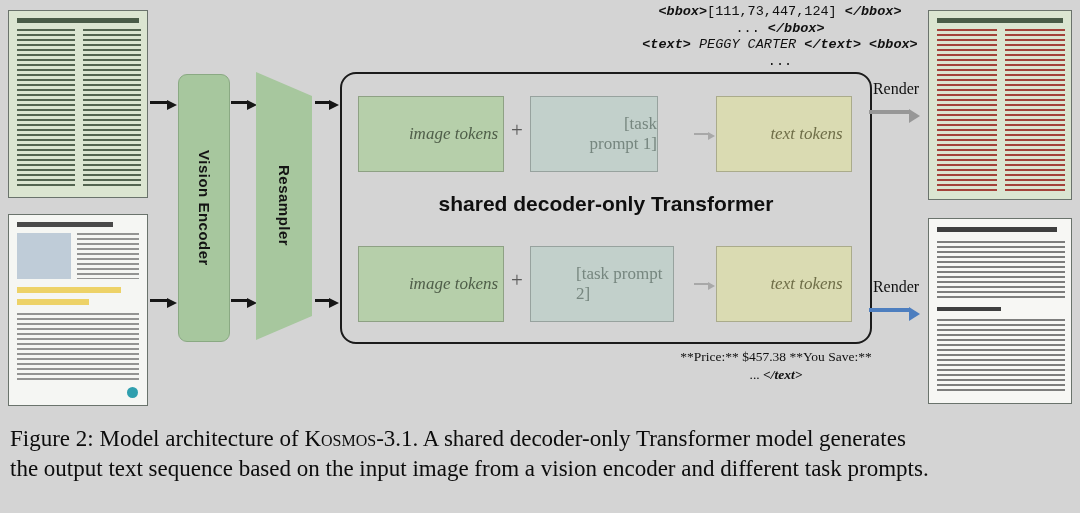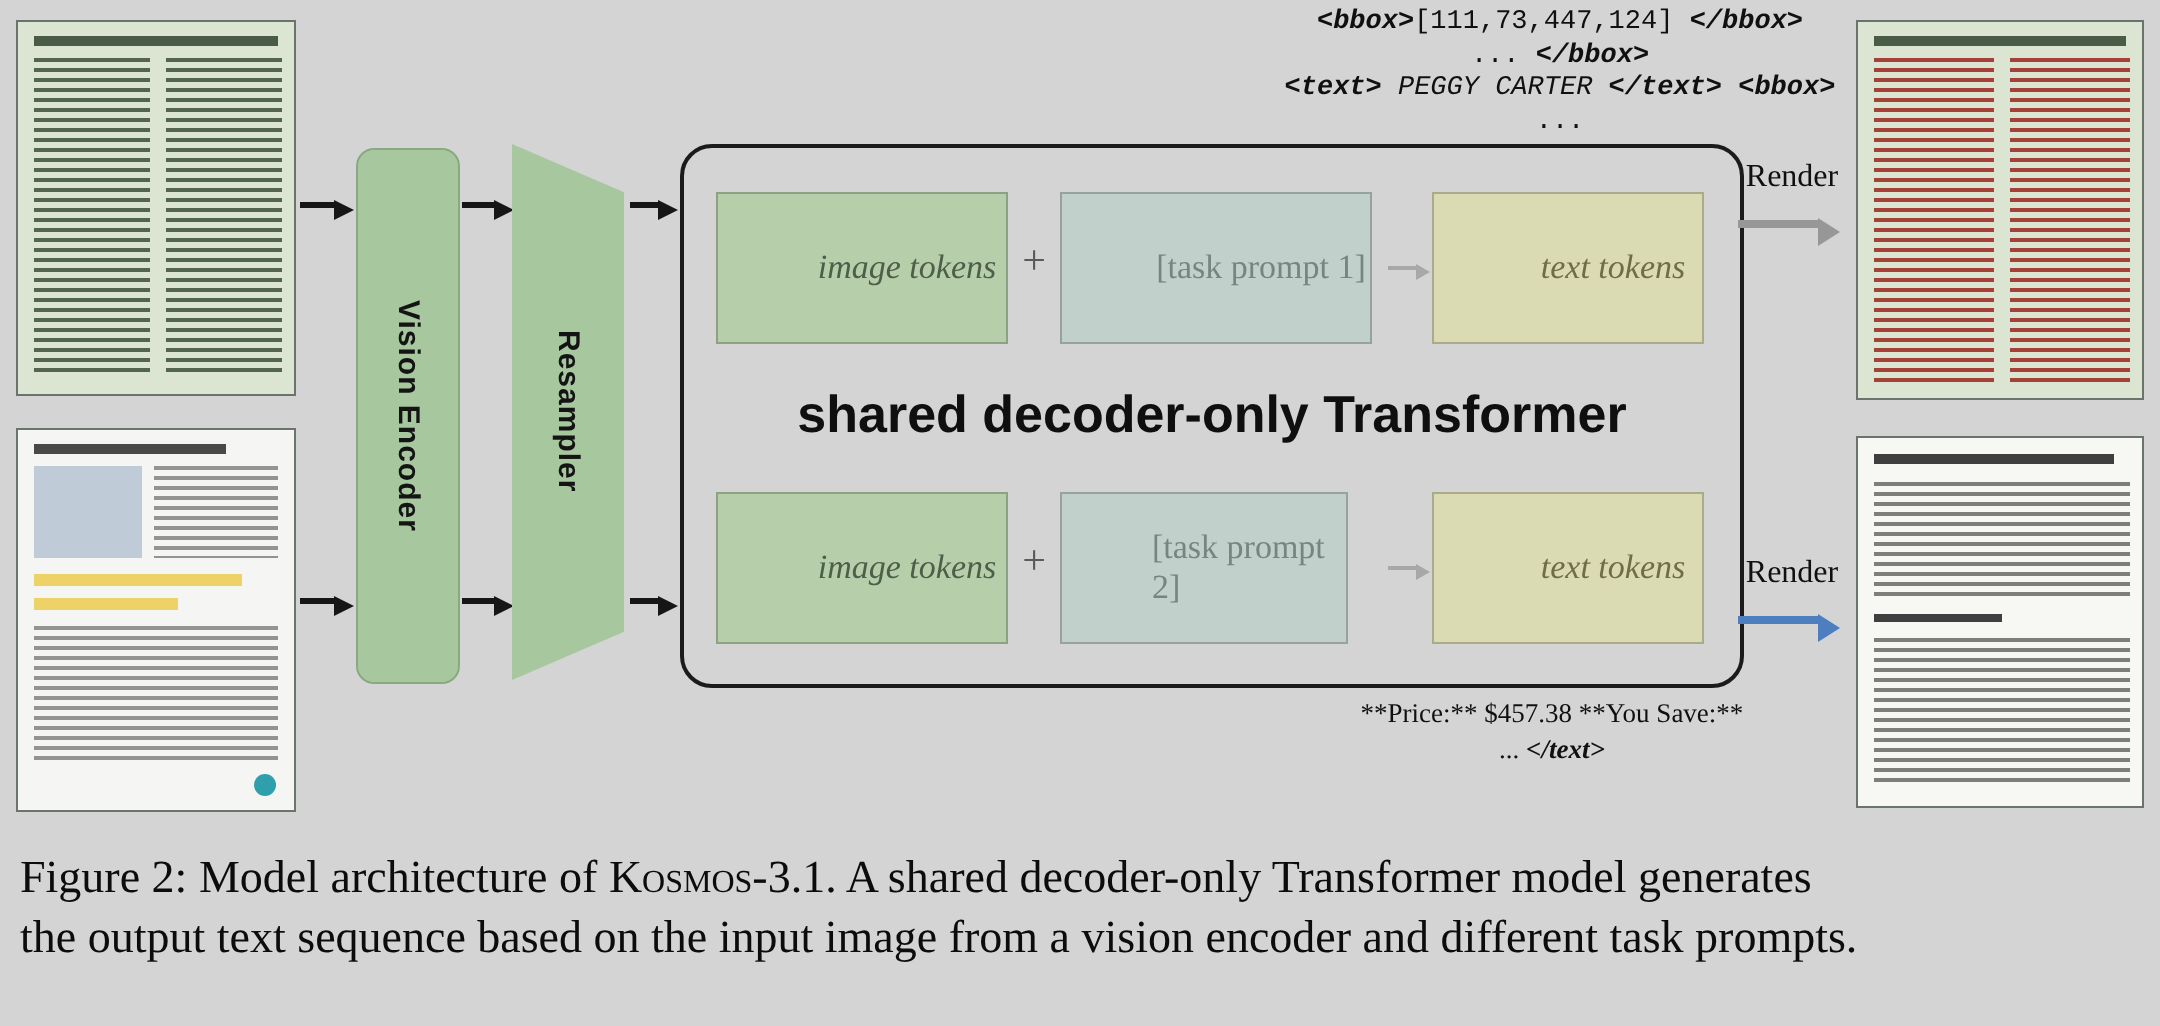--- a/index.html
+++ b/index.html
@@ -31,21 +31,21 @@
   .resampler{left:256px;top:72px;width:56px;height:268px;clip-path:polygon(0 0,100% 9%,100% 91%,0 100%);}
 
   .bigbox{position:absolute;left:340px;top:72px;width:528px;height:268px;border:2px solid #1b1b1b;border-radius:16px;}
   .token{position:absolute;height:76px;display:flex;align-items:center;justify-content:center;
          box-sizing:border-box;border:1px solid rgba(0,0,0,.22);font-size:17px;padding-left:45px;}
   .img-tok{background:#b6cfaa;color:#4f5e49;font-style:italic;}
   .task-tok{background:#c2d0cb;color:#76867f;}
   .txt-tok{background:#dadbb2;color:#6e6d47;font-style:italic;justify-content:center;}
   .plus{position:absolute;width:26px;text-align:center;font-size:21px;color:#5a5a5a;}
   .tflabel{position:absolute;left:0;right:0;top:118px;text-align:center;
-           font-family:"Liberation Sans",sans-serif;font-weight:bold;font-size:26px;color:#0f0f0f;}
+           font-family:"Liberation Sans",sans-serif;font-weight:bold;font-size:21px;color:#0f0f0f;}
 
   
   .outtext{position:absolute;text-align:center;font-size:13.5px;line-height:16.5px;color:#101010;}
   .outtext .tg{font-weight:bold;font-style:italic;}
   .outtext .it{font-style:italic;}
 
   .renderlabel{position:absolute;width:56px;text-align:center;font-size:16px;color:#101010;}
 
   .caption{position:absolute;left:10px;top:424px;width:1066px;font-size:23px;line-height:30px;color:#0c0c0c;}
   .sc{font-variant:small-caps;}
@@ -104,21 +104,21 @@
   <div class="component resampler">
     <span class="vlabel">Resampler</span>
   </div>
 
   <div class="bigbox">
 
     <div class="token img-tok" style="left:16px;top:22px;width:146px;">
       <span>image tokens</span>
     </div>
     <div class="plus" style="left:162px;top:44px;">+</div>
-    <div class="token task-tok" style="left:188px;top:22px;width:156px;text-align:right;">
+    <div class="token task-tok" style="left:188px;top:22px;width:128px;text-align:right;">
       <span>[task prompt 1]</span>
     </div>
     <div class="arrow small" style="left:352px;top:59px;width:14px;"></div>
     <div class="token txt-tok" style="left:374px;top:22px;width:136px;">
       <span>text tokens</span>
     </div>
 
     <div class="tflabel">shared decoder-only Transformer</div>
 
     <div class="token img-tok" style="left:16px;top:172px;width:146px;">

